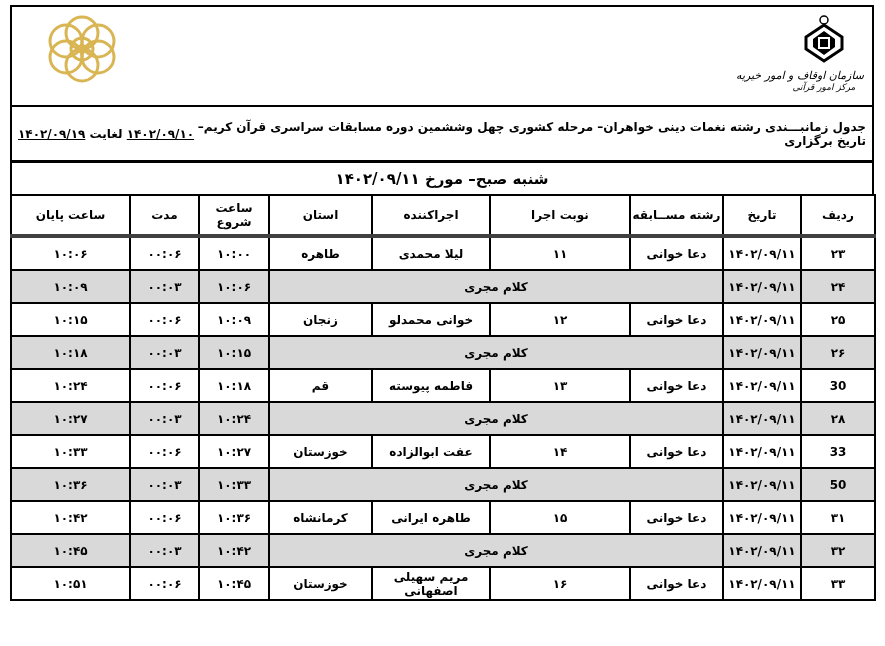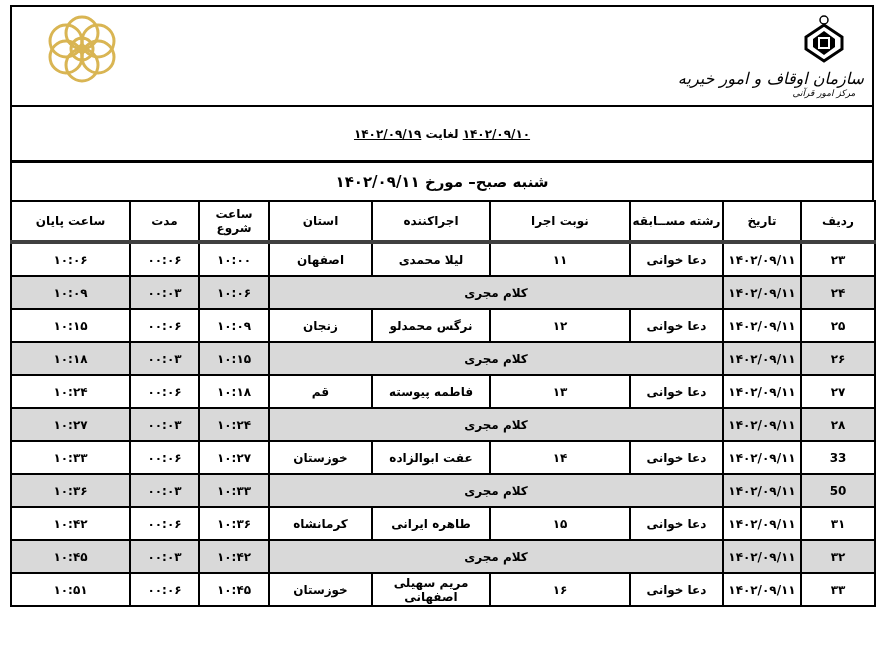--- a/index.html
+++ b/index.html
@@ -2,27 +2,27 @@
 <html><head>
 <meta charset="utf-8">
 <style>
   html, body { margin:0; padding:0; background:#ffffff; }
   body { width:885px; height:646px; position:relative; overflow:hidden;
          font-family:"DejaVu Sans", sans-serif; color:#000; }
   .page { position:absolute; left:10px; top:5px; width:864px; }
   .banner { position:relative; height:100px; border:2px solid #000; border-bottom:none; box-sizing:border-box; }
   .logo-right { position:absolute; right:8px; top:8px; width:80px; text-align:center; }
   .logo-left { position:absolute; left:35px; top:6px; width:70px; height:70px; }
-  .org1 { font-size:16px; font-style:italic; direction:rtl; white-space:nowrap; margin-top:2px; }
+  .org1 { font-size:11px; font-style:italic; direction:rtl; white-space:nowrap; margin-top:2px; }
   .org2 { font-size:9px; font-style:italic; direction:rtl; white-space:nowrap; }
   .title-row { height:55px; border:2px solid #000; border-bottom:none; box-sizing:border-box;
                display:flex; align-items:center; justify-content:center; direction:rtl;
                font-weight:bold; font-size:12px; padding:0 6px; }
   .title-row .u { text-decoration:underline; }
-  .day-row { height:40px; border:2px solid #000; border-top-width:3px; box-sizing:border-box;
+  .day-row { height:34px; border:2px solid #000; border-top-width:3px; box-sizing:border-box;
              display:flex; align-items:center; justify-content:center; direction:rtl;
              font-weight:bold; font-size:15px; border-bottom:none; }
   table { border-collapse:collapse; width:864px; direction:rtl; table-layout:fixed; }
   th, td { border:2px solid #000; text-align:center; font-weight:bold; font-size:12px; padding:0; }
   th { height:38px; }
   thead tr th { border-bottom:4px solid #404040; }
   td { height:31px; }
   tr.break td { background:#d9d9d9; }
 </style>
 </head>
@@ -53,20 +53,21 @@
         <polygon points="22,16 33,24 33,32 22,40 11,32 11,24" fill="#000"></polygon>
         <rect x="16" y="22" width="12" height="12" fill="#fff"></rect>
         <rect x="18" y="24" width="8" height="8" fill="#000"></rect>
       </svg>
       <div class="org1">سازمان اوقاف و امور خیریه</div>
       <div class="org2">مرکز امور قرآنی</div>
     </div>
   </div>
 
   <div class="title-row">
+    <span>جدول زمانبـــندی رشته نغمات دینی خواهران– مرحله کشوری چهل وششمین دوره مسابقات سراسری قرآن کریم– تاریخ برگزاری </span>
     <span class="u">۱۴۰۲/۰۹/۱۰</span>
     <span style="white-space:pre"> لغایت </span>
     <span class="u">۱۴۰۲/۰۹/۱۹</span>
   </div>
 
   <div class="day-row">شنبه صبح– مورخ ۱۴۰۲/۰۹/۱۱</div>
 
   <table>
     <colgroup>
       <col style="width:74px">
@@ -92,54 +93,54 @@
         <th>ساعت پایان</th>
       </tr>
     </thead>
     <tbody>
       <tr>
         <td>۲۳</td>
         <td>۱۴۰۲/۰۹/۱۱</td>
         <td>دعا خوانی</td>
         <td>۱۱</td>
         <td>لیلا محمدی</td>
-        <td>اصفهان</td>
+        <td>طاهره</td>
         <td>۱۰:۰۰</td>
         <td>۰۰:۰۶</td>
         <td>۱۰:۰۶</td>
       </tr>
       <tr class="break">
         <td>۲۴</td>
         <td>۱۴۰۲/۰۹/۱۱</td>
         <td colspan="4">کلام مجری</td>
         <td>۱۰:۰۶</td>
         <td>۰۰:۰۳</td>
         <td>۱۰:۰۹</td>
       </tr>
       <tr>
         <td>۲۵</td>
         <td>۱۴۰۲/۰۹/۱۱</td>
         <td>دعا خوانی</td>
         <td>۱۲</td>
-        <td>نرگس محمدلو</td>
+        <td>خوانی محمدلو</td>
         <td>زنجان</td>
         <td>۱۰:۰۹</td>
         <td>۰۰:۰۶</td>
         <td>۱۰:۱۵</td>
       </tr>
       <tr class="break">
         <td>۲۶</td>
         <td>۱۴۰۲/۰۹/۱۱</td>
         <td colspan="4">کلام مجری</td>
         <td>۱۰:۱۵</td>
         <td>۰۰:۰۳</td>
         <td>۱۰:۱۸</td>
       </tr>
       <tr>
-        <td>۲۷</td>
+        <td>30</td>
         <td>۱۴۰۲/۰۹/۱۱</td>
         <td>دعا خوانی</td>
         <td>۱۳</td>
         <td>فاطمه پیوسته</td>
         <td>قم</td>
         <td>۱۰:۱۸</td>
         <td>۰۰:۰۶</td>
         <td>۱۰:۲۴</td>
       </tr>
       <tr class="break">

